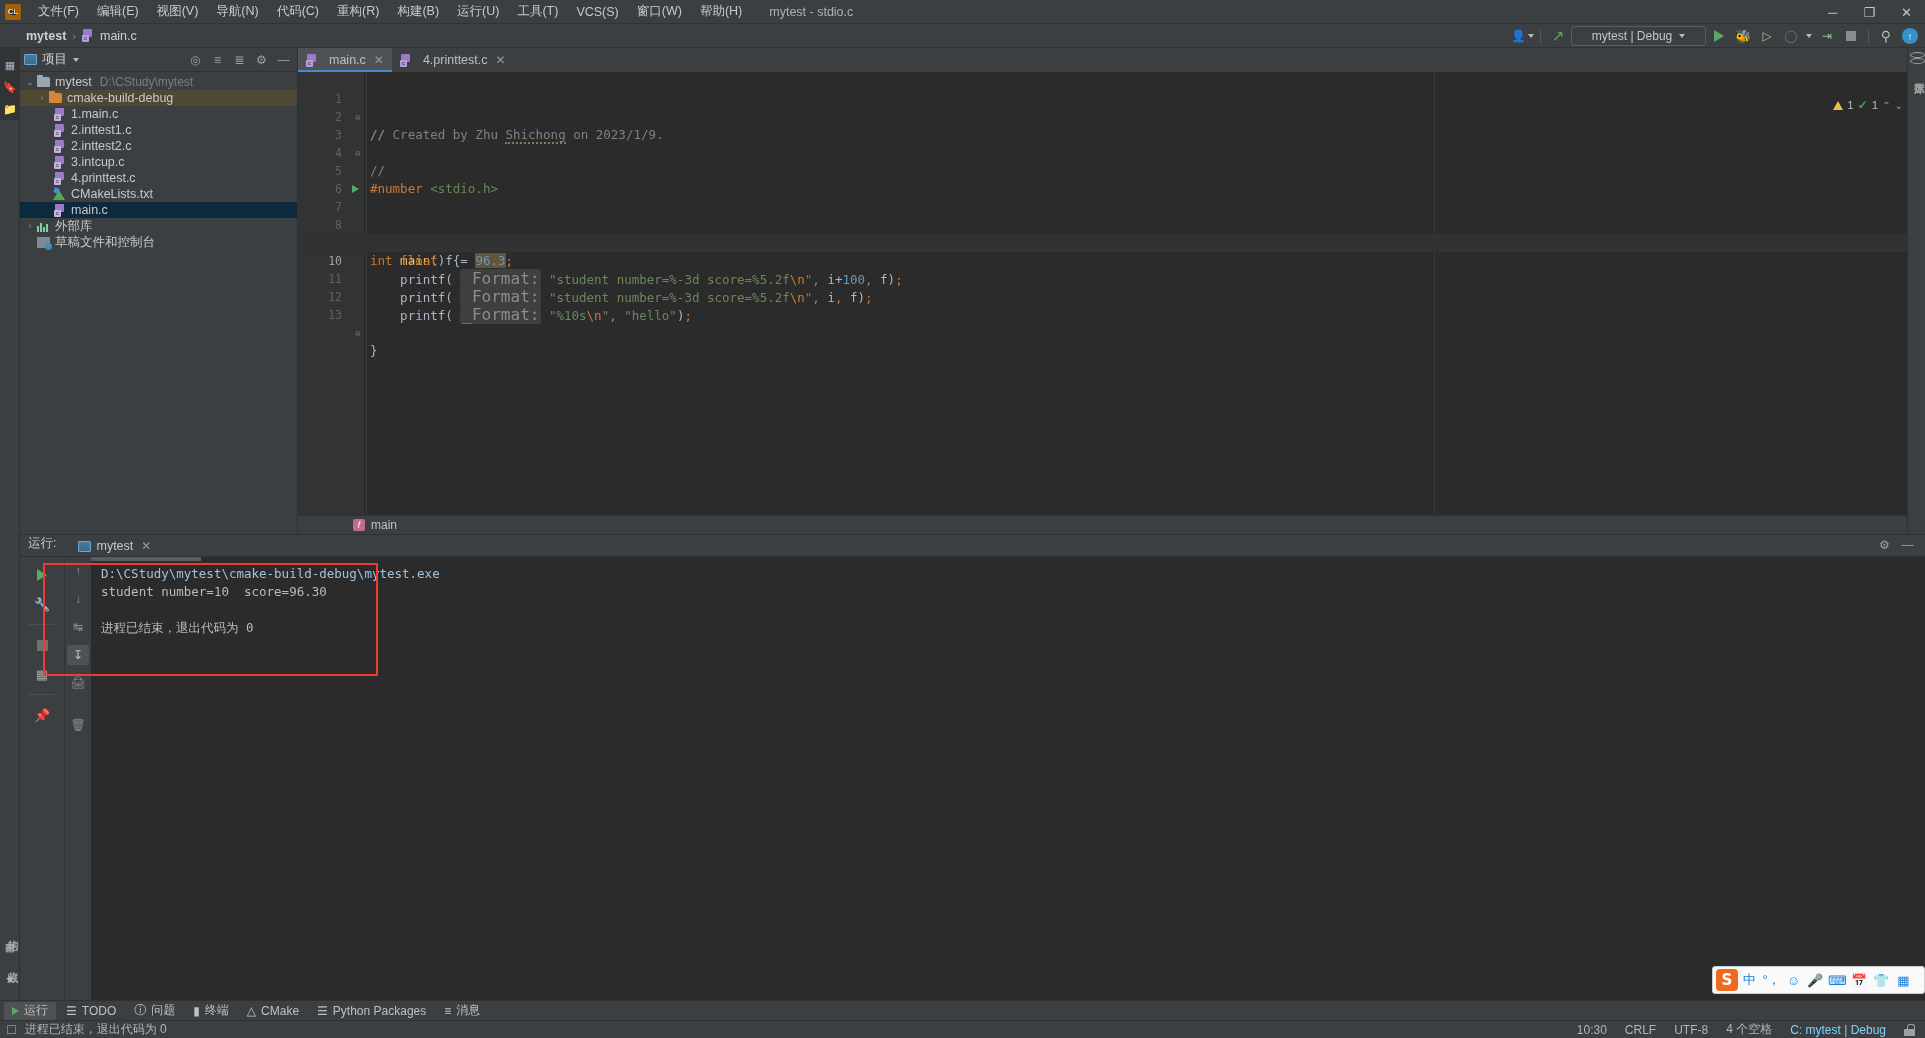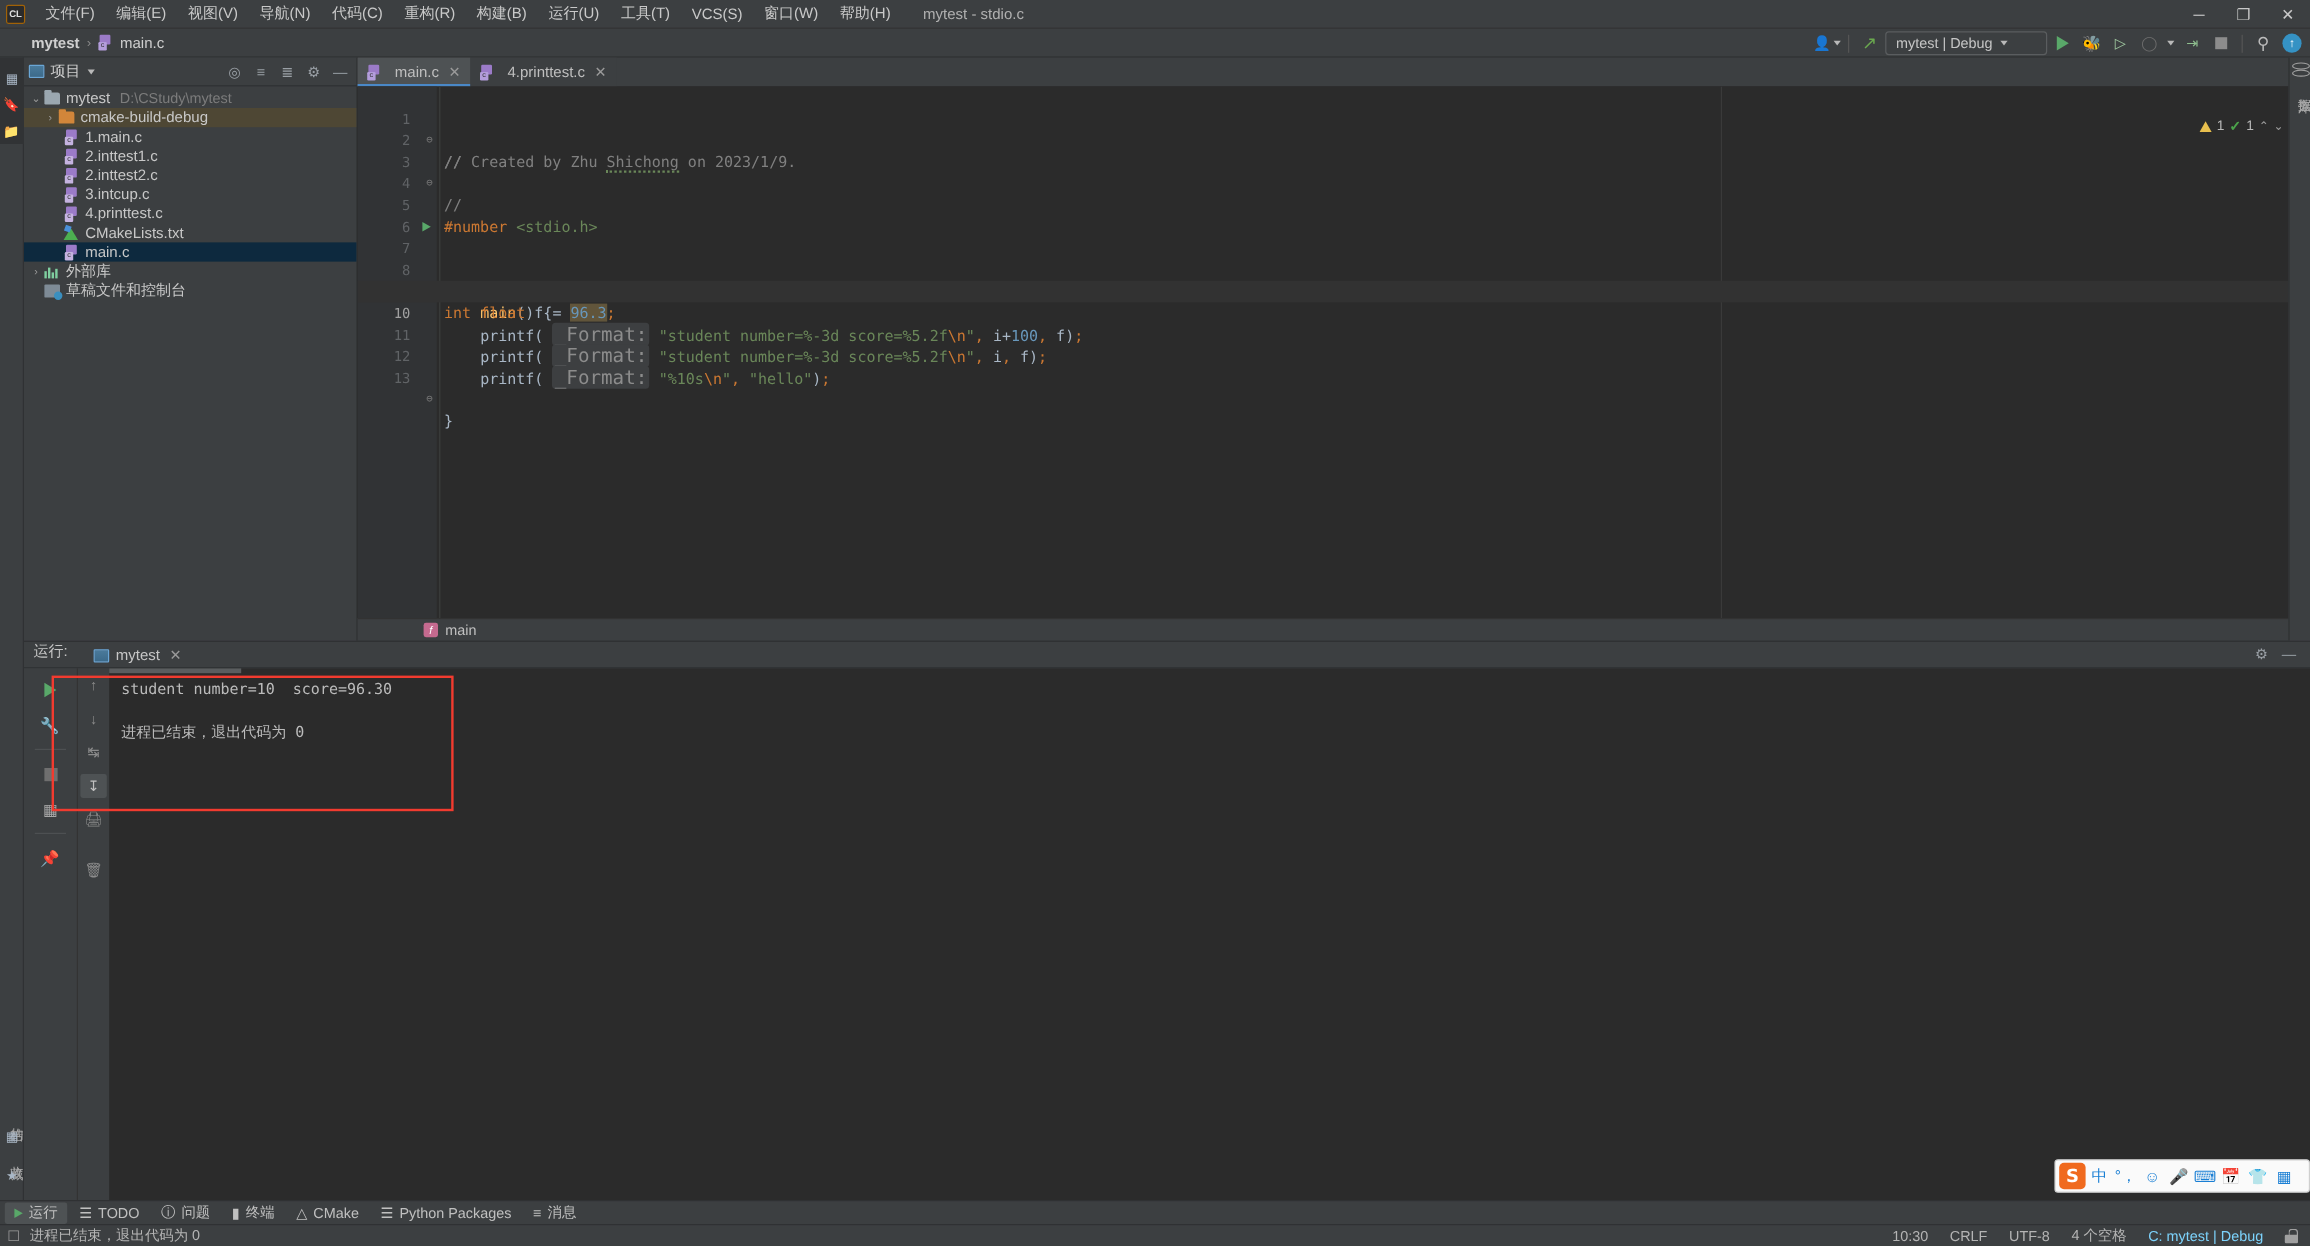--- a/index.html
+++ b/index.html
@@ -13,21 +13,21 @@
   #app { position:relative; width:1925px; height:1038px; }
 
   
   .menubar {
     position:absolute; top:0; left:0; width:1925px; height:24px;
     background:#3c3f41; display:flex; align-items:center;
     border-bottom:1px solid #323232;
   }
   .cl-logo {
     width:16px; height:16px; margin-left:5px; margin-right:8px;
-    border:1px solid #a16207; border-radius:2px;
+    border:5px solid #a16207; border-radius:2px;
     background:#2b2b2b; color:#ddd; font-size:8px; font-weight:bold;
     display:flex; align-items:center; justify-content:center;
     line-height:1;
   }
   .menu-item {
     font-size:12.5px; color:#c9c9c9; padding:3px 9px; white-space:nowrap;
   }
   .win-title {
     font-size:12.5px; color:#b0b0b0; margin-left:18px; white-space:nowrap;
   }
@@ -60,21 +60,21 @@
   .toolbar-right {
     position:absolute; right:4px; top:0; height:24px; display:flex; align-items:center; gap:2px;
   }
   .tb-ico {
     width:22px; height:20px; display:flex; align-items:center; justify-content:center;
     color:#bcbcbc; font-size:12px; border-radius:2px;
   }
   .tb-sep { width:1px; height:15px; background:#555; margin:0 4px; }
   .runcfg {
     height:20px; min-width:135px; border:1px solid #5a5d5f; border-radius:3px;
-    display:flex; align-items:center; justify-content:flex-start; gap:7px;
+    display:flex; align-items:center; justify-content:center; gap:7px;
     font-size:12px; color:#c6c6c6; padding:0 8px; background:#3c3f41;
   }
   .caret { width:0;height:0;border-left:3.5px solid transparent;border-right:3.5px solid transparent;border-top:4px solid #b9b9b9; }
   .green-tri { width:0;height:0;border-top:6px solid transparent;border-bottom:6px solid transparent;border-left:10px solid #59a869; }
   .grey-sq { width:10px;height:10px;background:#8c8c8c; }
   .circle-up {
     width:16px;height:16px;border-radius:50%;background:#3592c4;color:#fff;
     font-size:10px;display:flex;align-items:center;justify-content:center;
   }
 
@@ -631,20 +631,21 @@
     <div class="console-sidebar2">
       <div class="cs2-ico">↑</div>
       <div class="cs2-ico">↓</div>
       <div class="cs2-ico">↹</div>
       <div class="cs2-ico act">↧</div>
       <div class="cs2-ico">🖨</div>
       <div class="cs2-ico" style="margin-top:14px;">🗑</div>
     </div>
 
     <div class="console">
+      <div class="c-line c-path">D:\CStudy\mytest\cmake-build-debug\mytest.exe</div>
       <div class="c-line">student number=10  score=96.30</div>
       <div class="c-line"></div>
       <div class="c-line">进程已结束，退出代码为 0</div>
     </div>
     <div class="scroll-thumb"></div>
   </div>
 
   <div class="redbox"></div>
 
   <div class="sogou">

